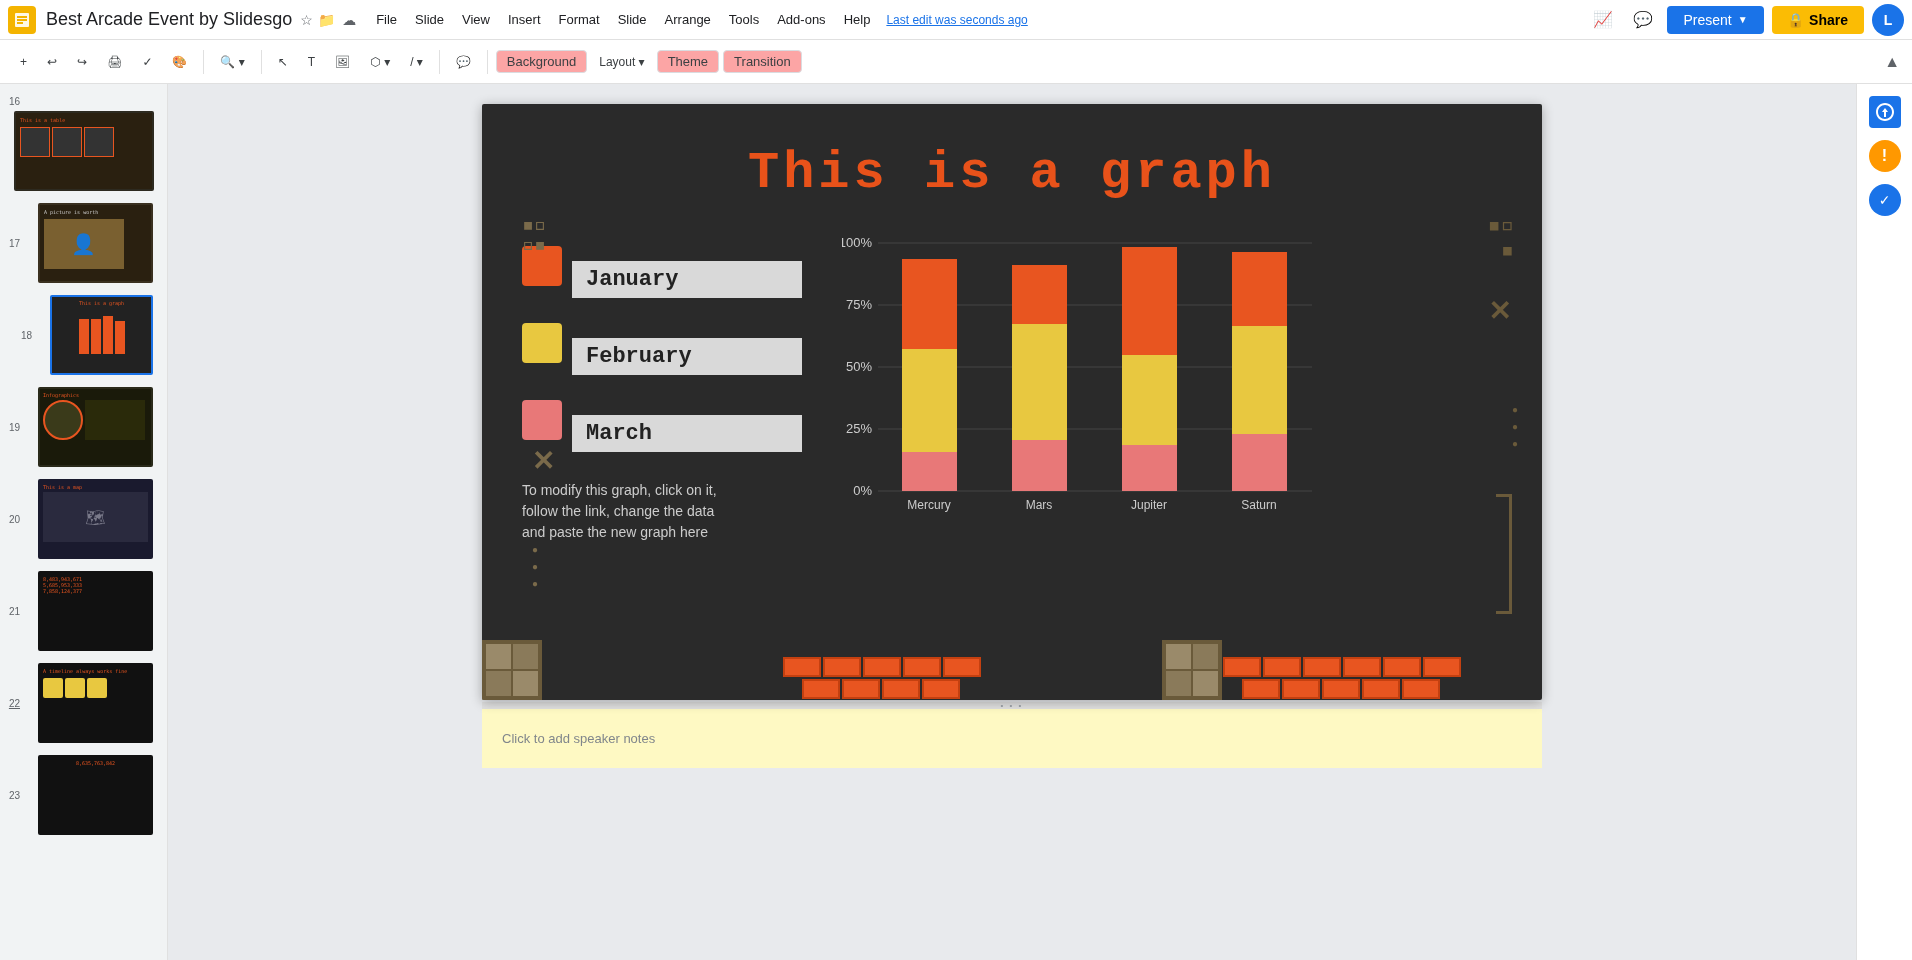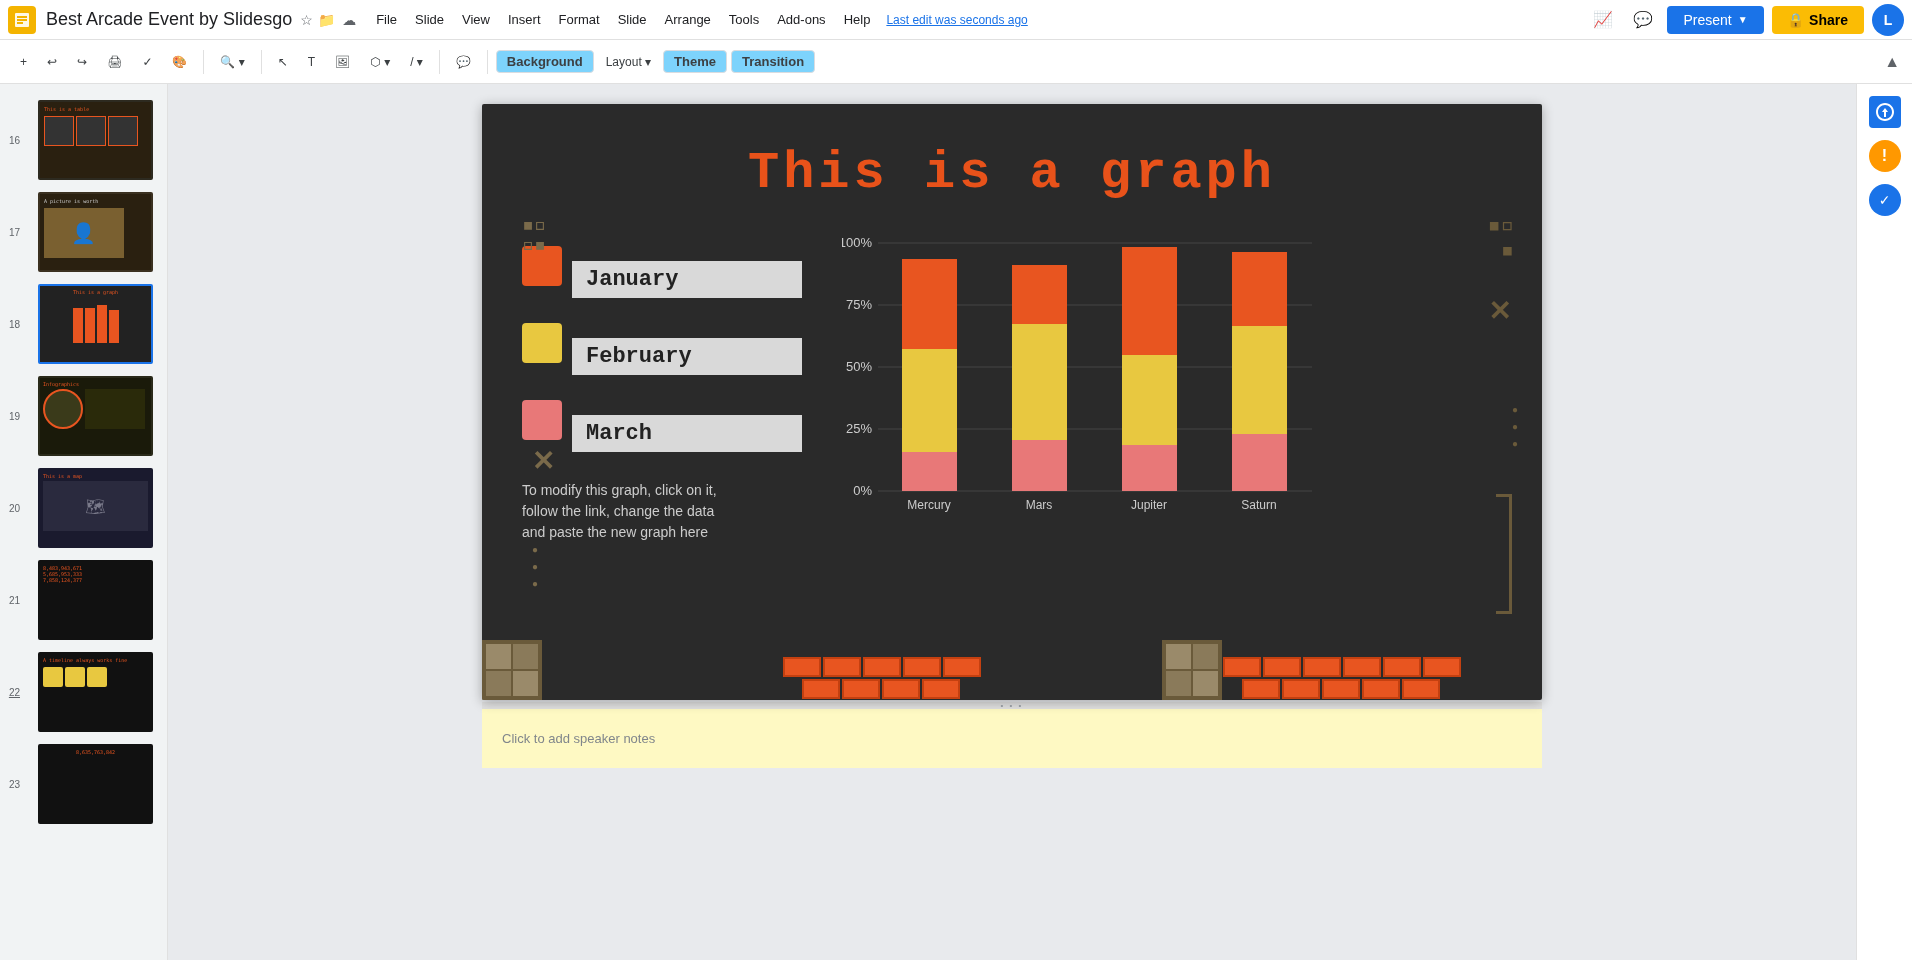--- a/index.html
+++ b/index.html
@@ -23,21 +23,21 @@
     .share-btn { background: #fbbc04; color: #000; border: none; padding: 6px 16px; border-radius: 4px; font-size: 14px; font-weight: 600; cursor: pointer; display: flex; align-items: center; gap: 4px; }
     .avatar { width: 32px; height: 32px; border-radius: 50%; background: #1a73e8; color: #fff; display: flex; align-items: center; justify-content: center; font-size: 14px; font-weight: 600; }
 
     
     .toolbar {
       display: flex; align-items: center; height: 44px; background: #fff;
       border-bottom: 1px solid #e0e0e0; padding: 0 12px; gap: 4px;
     }
     .toolbar-btn { padding: 4px 8px; font-size: 12px; color: #3c4043; cursor: pointer; border-radius: 4px; display: flex; align-items: center; gap: 2px; border: none; background: transparent; }
     .toolbar-sep { width: 1px; height: 24px; background: #e0e0e0; margin: 0 4px; }
-    .toolbar-labeled { background: #7dd3fc; border: 1px solid #dadce0; border-radius: 4px; padding: 3px 10px; font-size: 13px; font-weight: 700; }
+    .toolbar-labeled { background: #fca5a5; border: 1px solid #dadce0; border-radius: 4px; padding: 3px 10px; font-size: 13px; font-weight: 400; }
 
     
     .main-area { display: flex; height: calc(960px - 84px); }
 
     
     .slides-panel {
       width: 168px; background: #f1f3f4; border-right: 1px solid #e0e0e0;
       overflow-y: auto; padding: 8px 0;
     }
     .slide-thumb {
@@ -169,21 +169,21 @@
   <button class="toolbar-btn">Layout ▾</button>
   <button class="toolbar-btn toolbar-labeled">Theme</button>
   <button class="toolbar-btn toolbar-labeled">Transition</button>
   <div class="collapse-btn">▲</div>
 </div>
 
 <div class="main-area">
 
   <div class="slides-panel">
 
-    <div style="position:relative; display:flex; align-items:center; margin: 4px 0;">
+    <div style="position:relative; display:flex; margin: 4px 0; flex-direction: column;">
       <span style="font-size:10px; color:#5f6368; width:20px; text-align:right; margin-right:4px; flex-shrink:0;">16</span>
       <div class="slide-thumb thumb-16">
         <div style="background:#2a2010; width:100%; height:100%; display:flex; flex-direction:column; padding:4px;">
           <div style="font-size:5px; color:#e85520; font-family:monospace;">This is a table</div>
           <div style="display:flex; gap:2px; margin-top:4px;">
             <div style="width:30px; height:30px; background:#333; border:1px solid #e85520;"></div>
             <div style="width:30px; height:30px; background:#333; border:1px solid #e85520;"></div>
             <div style="width:30px; height:30px; background:#333; border:1px solid #e85520;"></div>
           </div>
         </div>
@@ -196,21 +196,21 @@
         <div style="background:#2a2010; width:100%; height:100%; display:flex; flex-direction:column; padding:4px;">
           <div style="font-size:5px; color:#ccc; font-family:monospace;">A picture is worth</div>
           <div style="width:80px; height:50px; background:#7a6030; margin-top:4px; display:flex; align-items:center; justify-content:center;">
             <span style="font-size:20px;">👤</span>
           </div>
         </div>
       </div>
     </div>
 
     <div style="position:relative; display:flex; align-items:center; margin: 4px 0;">
-      <span style="font-size:10px; color:#5f6368; width:20px; text-align:right; margin-right:4px; flex-shrink:0;">18</span>
+      <span style="font-size:10px; color:#5f6368; width:32px; text-align:right; margin-right:4px; flex-shrink:0;">18</span>
       <div class="slide-thumb thumb-18 active">
         <div style="background:#222; width:100%; height:100%; padding:3px;">
           <div style="font-size:5px; color:#e85520; font-family:monospace; text-align:center;">This is a graph</div>
           <div style="display:flex; gap:2px; padding:2px; justify-content:center; align-items:flex-end; height:50px;">
             <div style="width:10px; height:35px; background:#e85520;"></div>
             <div style="width:10px; height:35px; background:#e85520;"></div>
             <div style="width:10px; height:38px; background:#e85520;"></div>
             <div style="width:10px; height:33px; background:#e85520;"></div>
           </div>
         </div>

